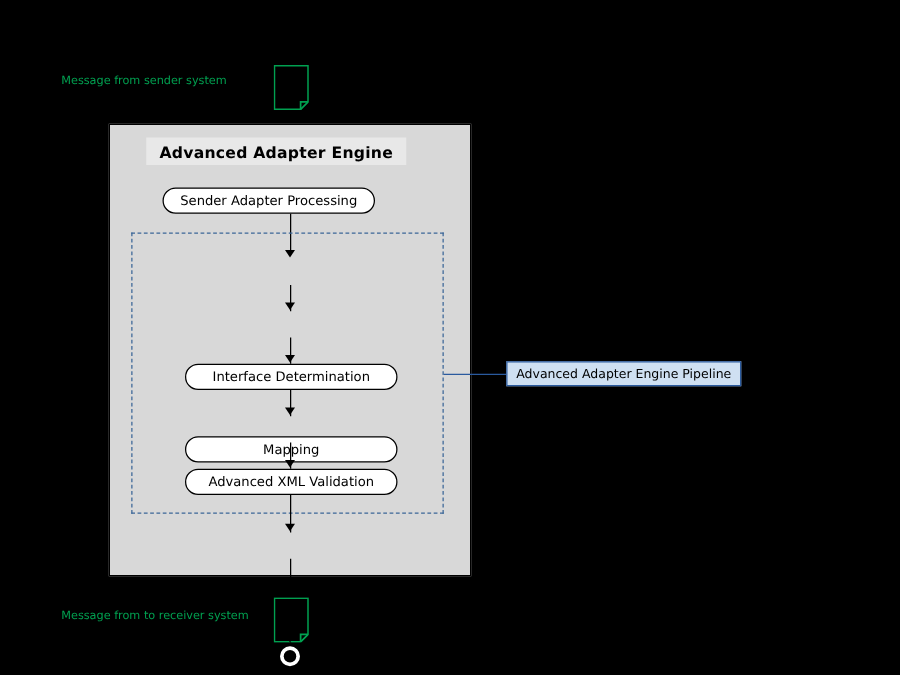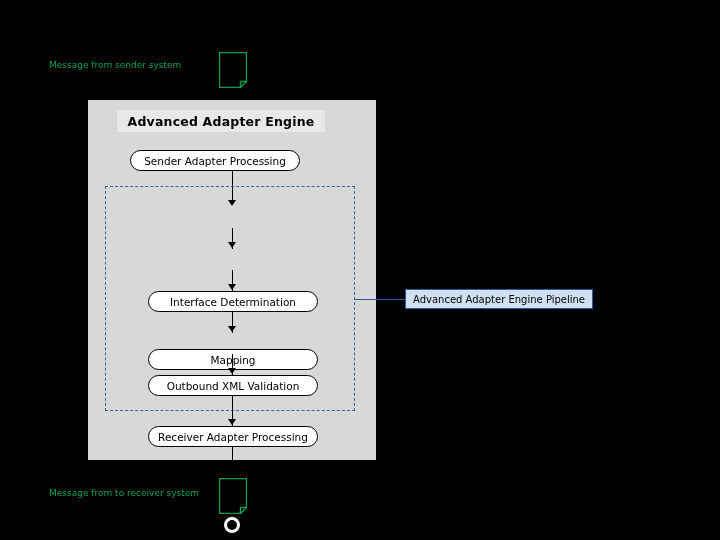--- a/index.html
+++ b/index.html
@@ -188,34 +188,31 @@
   <div class="abs flow-line" style="left:232px; top:312px; height:21px;"></div>
   <div class="abs arrow-head" style="left:228px; top:326px;"></div>
 
   <div class="abs activity-node" style="left:148px; top:333px;margin-top:16px;">
     <span>Mapping</span>
   </div>
   <div class="abs flow-line" style="left:232px; top:354px; height:21px;"></div>
   <div class="abs arrow-head" style="left:228px; top:368px;"></div>
 
   <div class="abs activity-node" style="left:148px; top:375px;">
-    <span>Outbound XML Validation</span>
+    <span>Advanced XML Validation</span>
   </div>
 
   <div class="abs flow-line" style="left:232px; top:396px; height:30px;"></div>
   <div class="abs arrow-head" style="left:228px; top:419px;"></div>
 
   <div class="abs" id="pipeline-callout-line"></div>
   <div class="abs" id="pipeline-callout-box">
     <span>Advanced Adapter Engine Pipeline</span>
   </div>
 
-  <div class="abs activity-node" style="left:148px; top:426px;">
-    <span>Receiver Adapter Processing</span>
-  </div>
 
   <div class="abs flow-line" style="left:232px; top:447px; height:31px;"></div>
 
   <div class="abs note" style="left:219px; top:478px;">
     <svg width="28" height="36" viewBox="0 0 28 36">
       <path d="M0.5,0.5 L27.5,0.5 L27.5,29.5 L21.5,35.5 L0.5,35.5 Z" fill="none" stroke="#00a050" stroke-width="1.4"></path>
       <path d="M21.5,35.5 L21.5,29.5 L27.5,29.5" fill="none" stroke="#00a050" stroke-width="1.4"></path>
     </svg>
   </div>
   <div class="abs note-label" style="left:49px; top:488px;">Message from to receiver system</div>

